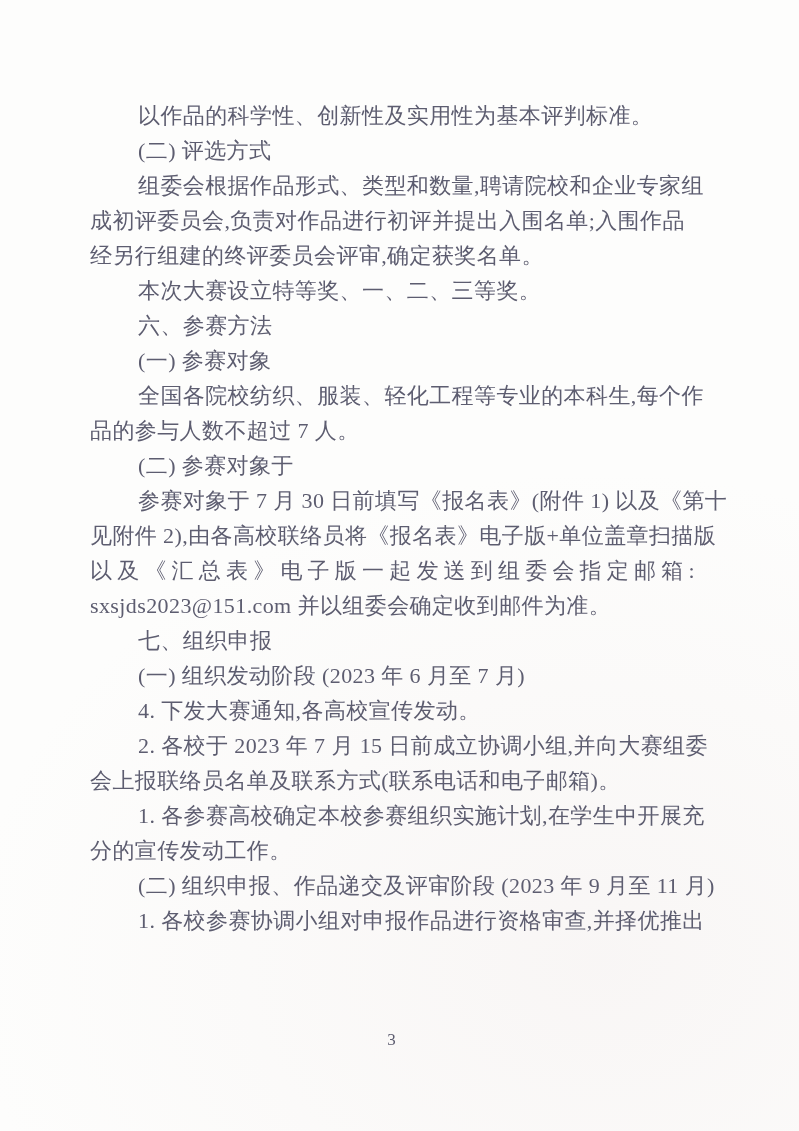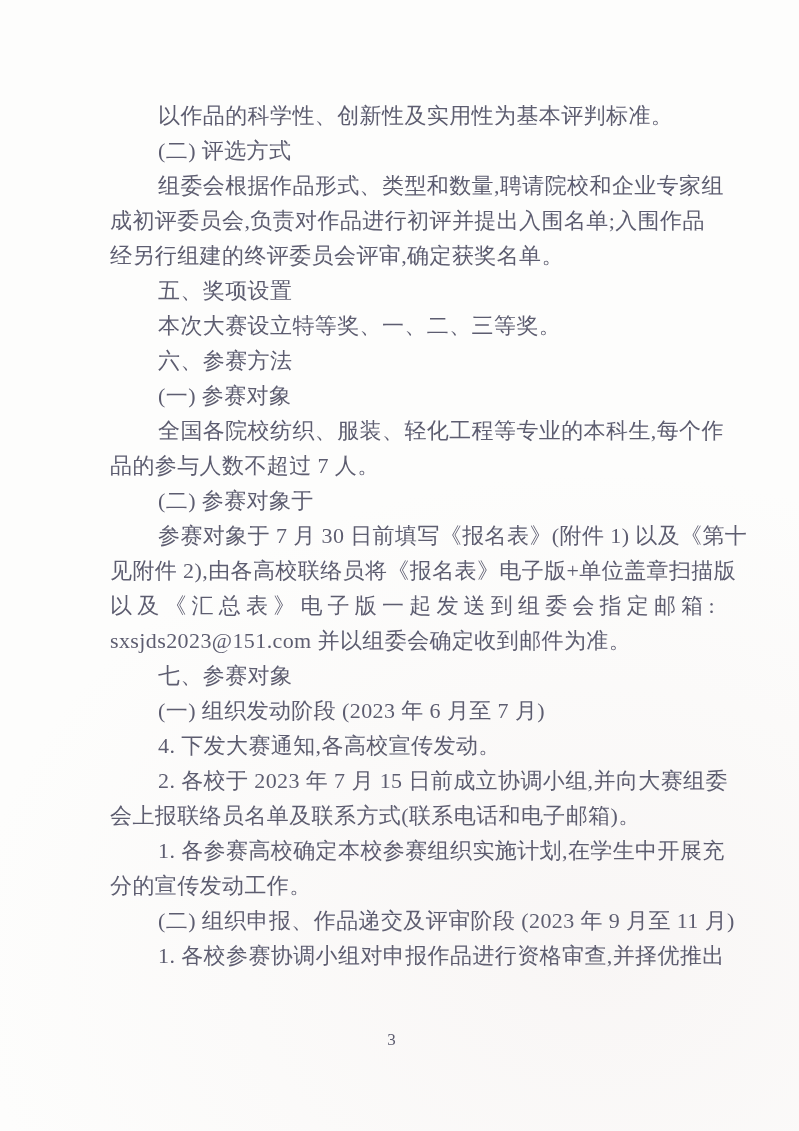--- a/index.html
+++ b/index.html
@@ -21,21 +21,20 @@
       radial-gradient(ellipse 900px 700px at 75% 85%, rgba(235,225,225,0.25), transparent 70%),
       var(--paper);
     font-family: "Liberation Serif", "DejaVu Serif", serif;
     color: var(--ink);
   }
   .doc {
     position: absolute;
     top: 98px;
     left: 90px;
     width: 640px;
-    margin-left: 20px;
   }
   .line {
     font-size: 22px;
     line-height: 35px;
     height: 35px;
     white-space: nowrap;
     letter-spacing: 0.4px;
     -webkit-font-smoothing: antialiased;
   }
   .line.indent {
@@ -63,32 +62,31 @@
 <body>
 
 <div class="page">
 
   <div class="doc">
     <div class="line indent">以作品的科学性、创新性及实用性为基本评判标准。</div>
     <div class="line indent">(二) 评选方式</div>
     <div class="line indent">组委会根据作品形式、类型和数量,聘请院校和企业专家组</div>
     <div class="line">成初评委员会,负责对作品进行初评并提出入围名单;入围作品</div>
     <div class="line">经另行组建的终评委员会评审,确定获奖名单。</div>
-    <div class="line indent">五、奖项设置</div>
     <div class="line indent">本次大赛设立特等奖、一、二、三等奖。</div>
     <div class="line indent">六、参赛方法</div>
     <div class="line indent">(一) 参赛对象</div>
     <div class="line indent">全国各院校纺织、服装、轻化工程等专业的本科生,每个作</div>
     <div class="line">品的参与人数不超过 7 人。</div>
     <div class="line indent">(二) 参赛对象于</div>
     <div class="line indent">参赛对象于 7 月 30 日前填写《报名表》(附件 1) 以及《第十</div>
     <div class="line">见附件 2),由各高校联络员将《报名表》电子版+单位盖章扫描版</div>
     <div class="line spread">以及《汇总表》电子版一起发送到组委会指定邮箱:</div>
     <div class="line">sxsjds2023@151.com 并以组委会确定收到邮件为准。</div>
-    <div class="line indent">七、参赛对象</div>
+    <div class="line indent">七、组织申报</div>
     <div class="line indent">(一) 组织发动阶段 (2023 年 6 月至 7 月)</div>
     <div class="line indent">4. 下发大赛通知,各高校宣传发动。</div>
     <div class="line indent">2. 各校于 2023 年 7 月 15 日前成立协调小组,并向大赛组委</div>
     <div class="line">会上报联络员名单及联系方式(联系电话和电子邮箱)。</div>
     <div class="line indent">1. 各参赛高校确定本校参赛组织实施计划,在学生中开展充</div>
     <div class="line">分的宣传发动工作。</div>
     <div class="line indent">(二) 组织申报、作品递交及评审阶段 (2023 年 9 月至 11 月)</div>
     <div class="line indent">1. 各校参赛协调小组对申报作品进行资格审查,并择优推出</div>
   </div>
 

